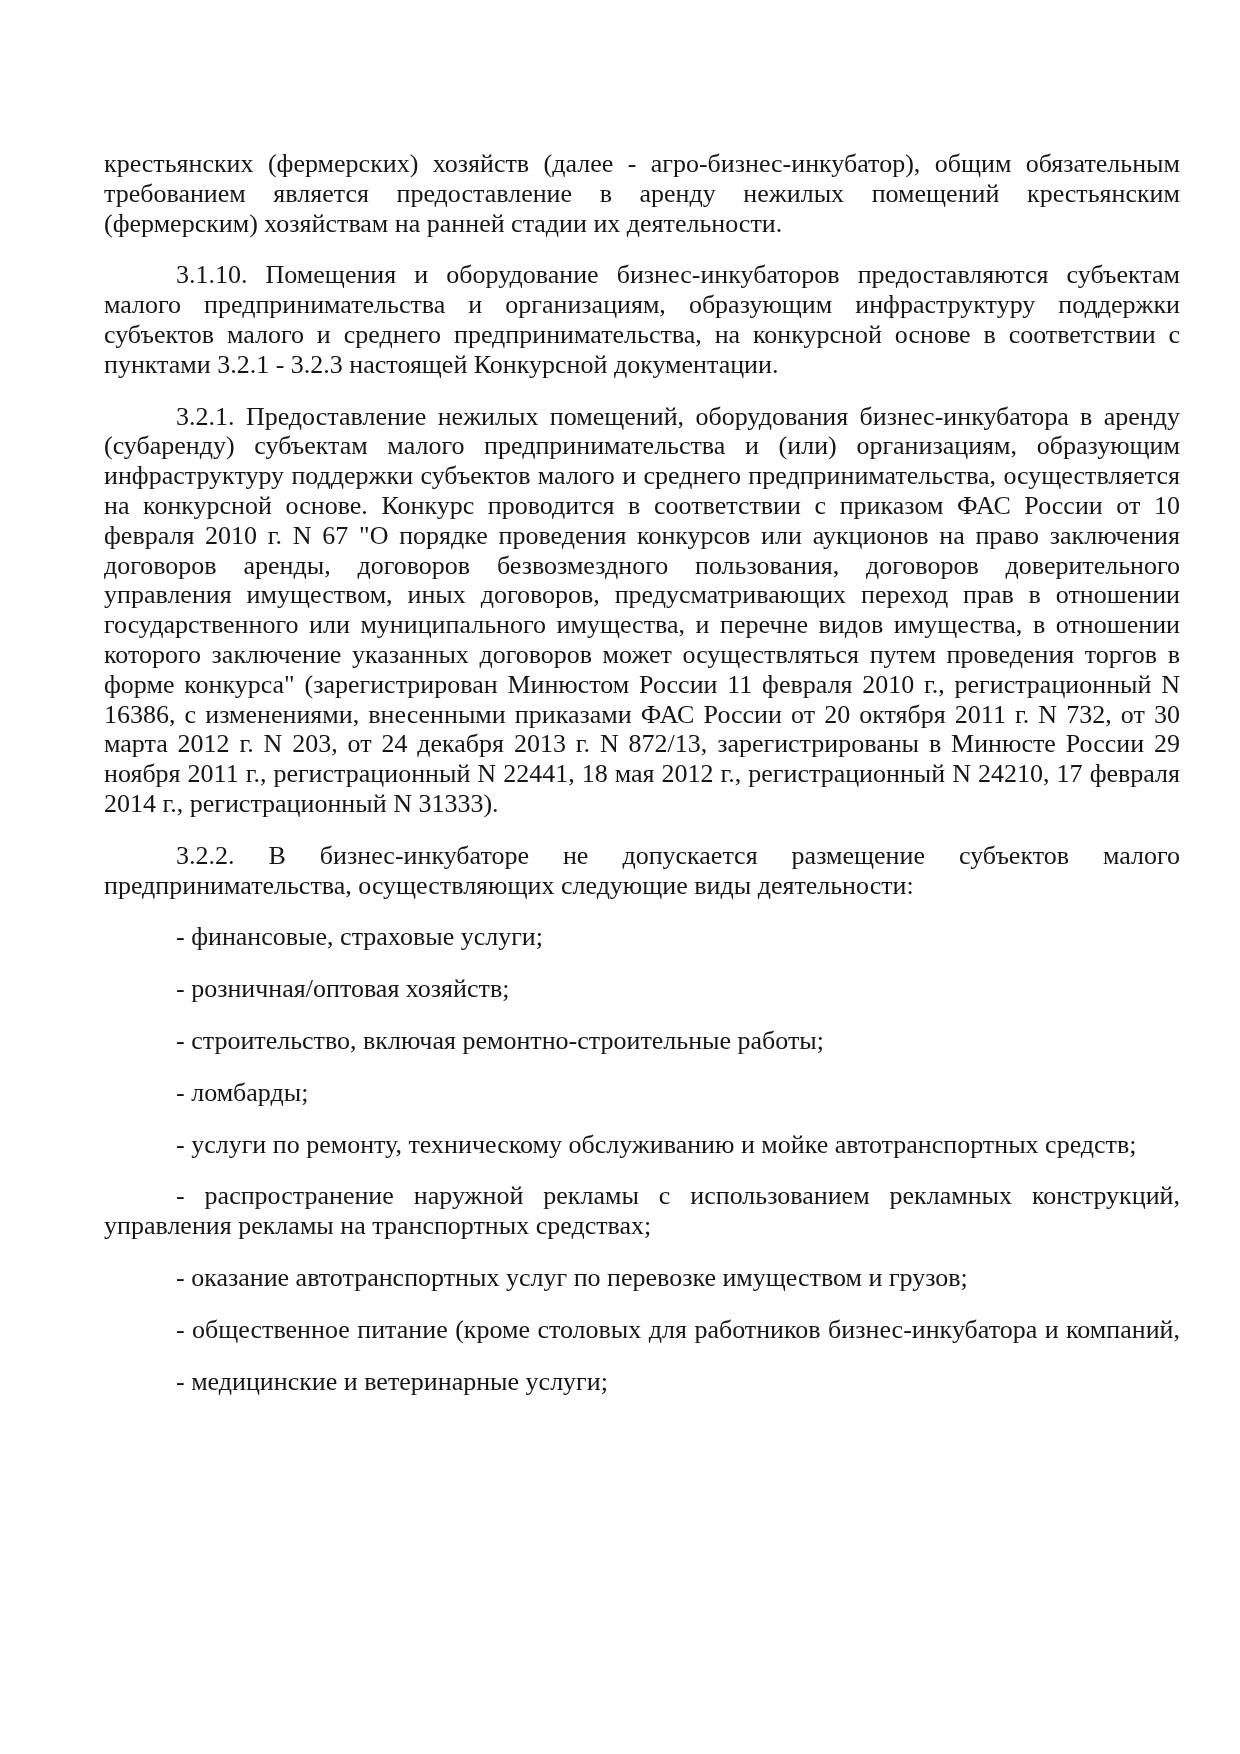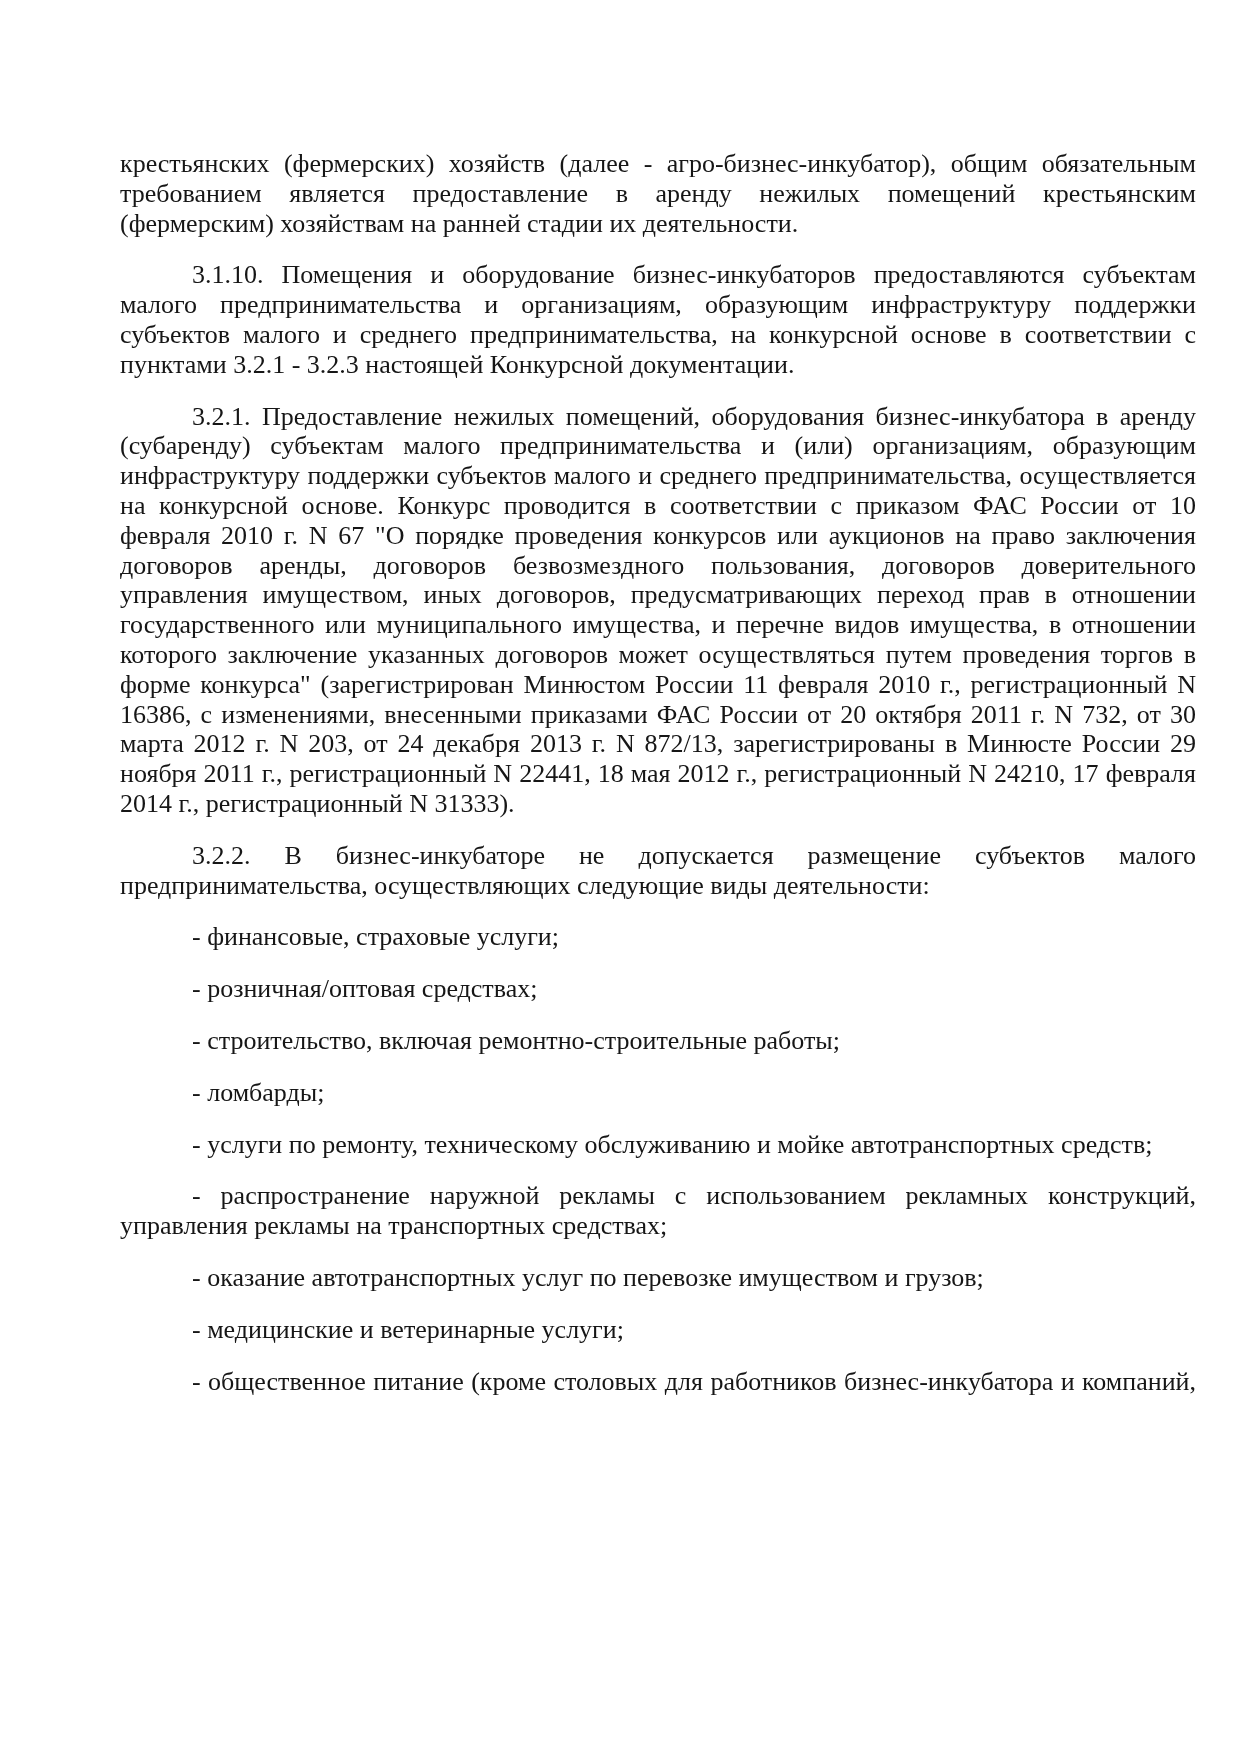--- a/index.html
+++ b/index.html
@@ -9,21 +9,21 @@
   }
   .page {
     position: relative;
     width: 1240px;
     height: 1754px;
     background: #ffffff;
     overflow: hidden;
   }
   .doc-body {
     position: absolute;
-    left: 120px;
+    left: 104px;
     top: 149px;
     width: 1076px;
     font-family: "Liberation Serif", "DejaVu Serif", serif;
     font-size: 26px;
     line-height: 29.8px;
     color: #161616;
     text-align: justify;
   }
   .doc-body p.para {
     margin: 0 0 22px 0;
@@ -39,22 +39,22 @@
 </head>
 <body>
 
 <div class="page">
   <div class="doc-body" id="doc-body">
       <p class="para">крестьянских (фермерских) хозяйств (далее - агро-бизнес-инкубатор), общим обязательным требованием является предоставление в аренду нежилых помещений крестьянским (фермерским) хозяйствам на ранней стадии их деятельности.</p>
       <p class="para indent">3.1.10. Помещения и оборудование бизнес-инкубаторов предоставляются субъектам малого предпринимательства и организациям, образующим инфраструктуру поддержки субъектов малого и среднего предпринимательства, на конкурсной основе в соответствии с пунктами 3.2.1 - 3.2.3 настоящей Конкурсной документации.</p>
       <p class="para indent">3.2.1. Предоставление нежилых помещений, оборудования бизнес-инкубатора в аренду (субаренду) субъектам малого предпринимательства и (или) организациям, образующим инфраструктуру поддержки субъектов малого и среднего предпринимательства, осуществляется на конкурсной основе. Конкурс проводится в соответствии с приказом ФАС России от 10 февраля 2010 г. N 67 "О порядке проведения конкурсов или аукционов на право заключения договоров аренды, договоров безвозмездного пользования, договоров доверительного управления имуществом, иных договоров, предусматривающих переход прав в отношении государственного или муниципального имущества, и перечне видов имущества, в отношении которого заключение указанных договоров может осуществляться путем проведения торгов в форме конкурса" (зарегистрирован Минюстом России 11 февраля 2010 г., регистрационный N 16386, с изменениями, внесенными приказами ФАС России от 20 октября 2011 г. N 732, от 30 марта 2012 г. N 203, от 24 декабря 2013 г. N 872/13, зарегистрированы в Минюсте России 29 ноября 2011 г., регистрационный N 22441, 18 мая 2012 г., регистрационный N 24210, 17 февраля 2014 г., регистрационный N 31333).</p>
       <p class="para indent">3.2.2. В бизнес-инкубаторе не допускается размещение субъектов малого предпринимательства, осуществляющих следующие виды деятельности:</p>
       <p class="para indent">- финансовые, страховые услуги;</p>
-      <p class="para indent">- розничная/оптовая средствах;</p>
+      <p class="para indent">- розничная/оптовая хозяйств;</p>
       <p class="para indent">- строительство, включая ремонтно-строительные работы;</p>
       <p class="para indent">- ломбарды;</p>
       <p class="para indent">- услуги по ремонту, техническому обслуживанию и мойке автотранспортных средств;</p>
       <p class="para indent">- распространение наружной рекламы с использованием рекламных конструкций, управления рекламы на транспортных средствах;</p>
       <p class="para indent">- оказание автотранспортных услуг по перевозке имуществом и грузов;</p>
+      <p class="para indent justify-last">- общественное питание (кроме столовых для работников бизнес-инкубатора и компаний,</p>
       <p class="para indent">- медицинские и ветеринарные услуги;</p>
-      <p class="para indent justify-last">- общественное питание (кроме столовых для работников бизнес-инкубатора и компаний,</p>
     </div>
 </div>
 
 </body></html>

